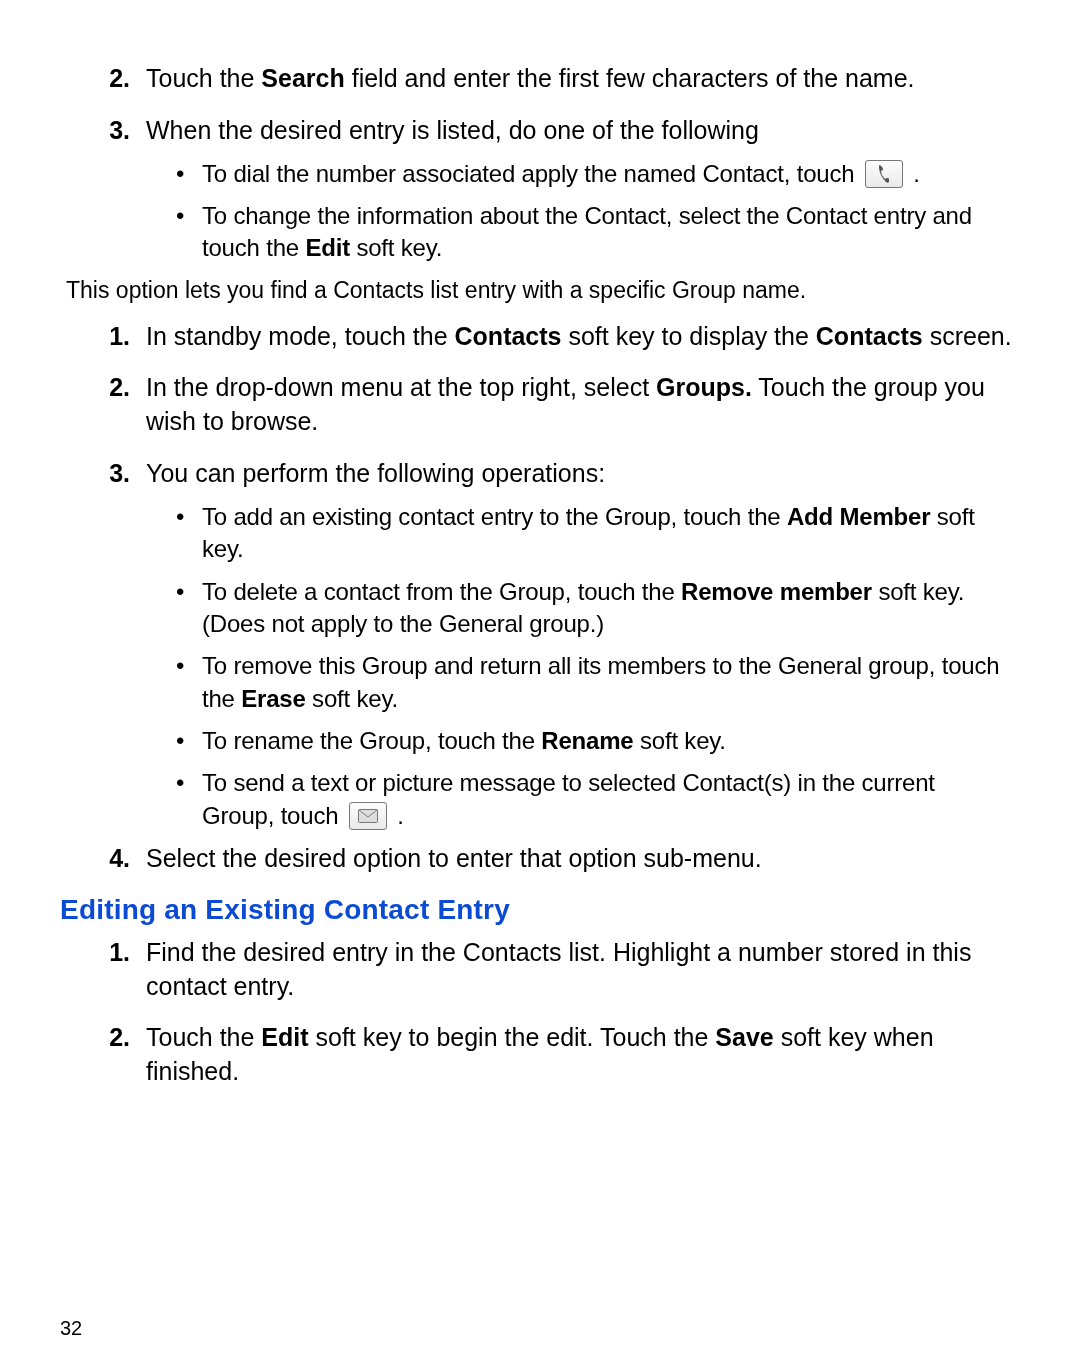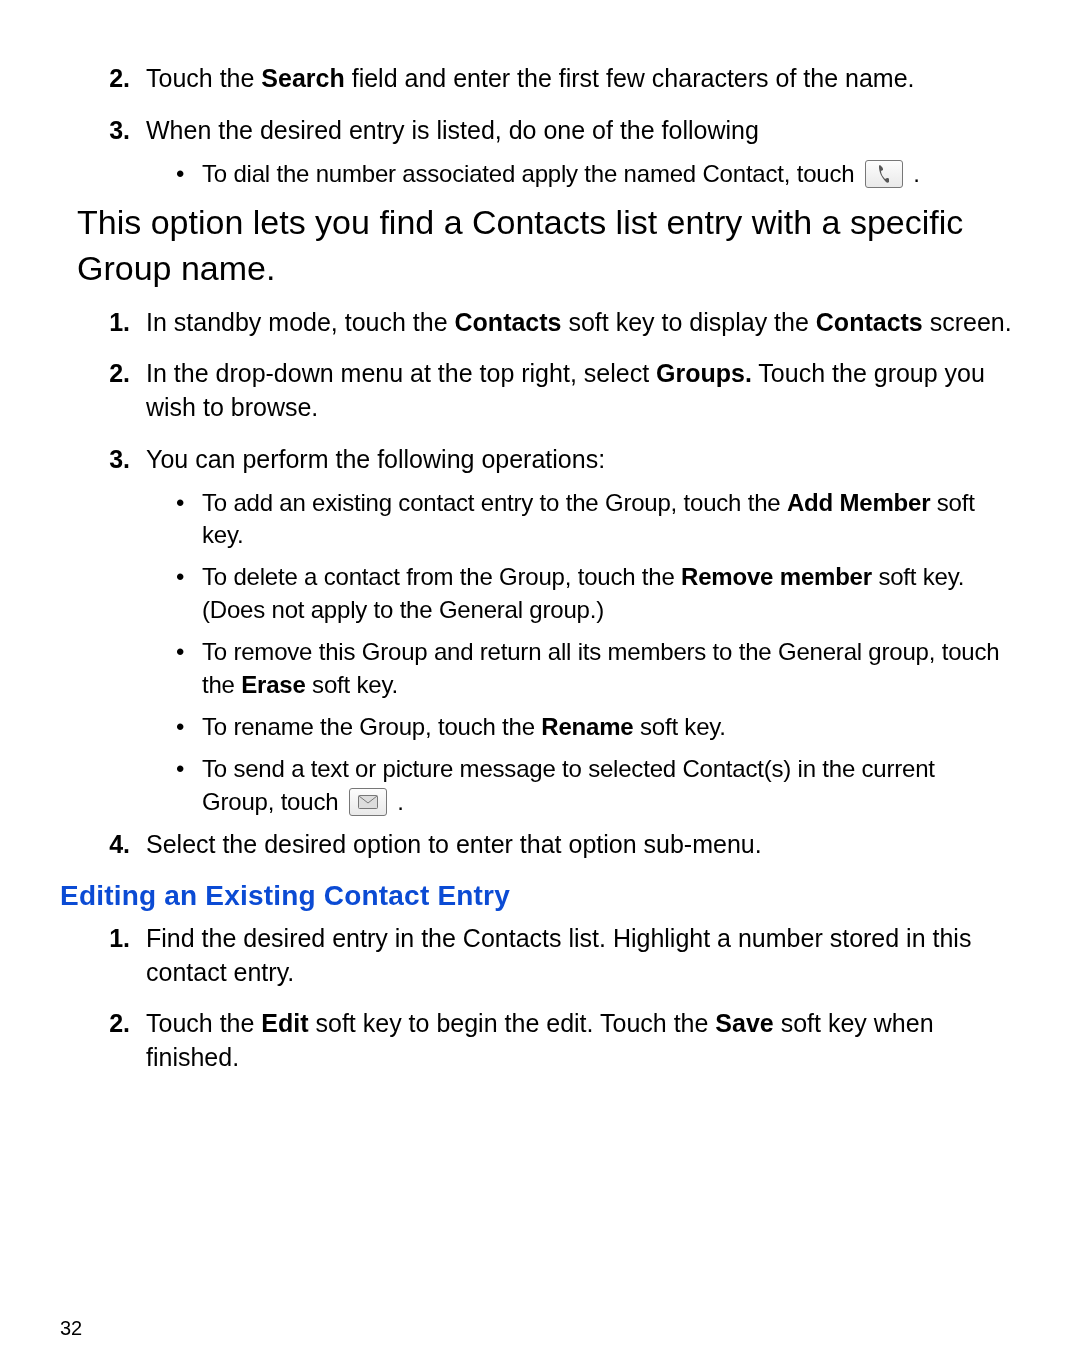--- a/index.html
+++ b/index.html
@@ -83,23 +83,23 @@
   
   .h3 {
     color: #0b4bd4;
     font-weight: 700;
     font-family: Arial, Helvetica, sans-serif;
     letter-spacing: 0.2px;
   }
   .h3.small { font-size: 20px; margin: 6px 0 8px 0; }
   .h3.big { font-size: 28px; margin: 18px 0 10px 0; }
   .para {
-    font-size: 34px;
-    line-height: 1.35;
-    margin: 6px 0 14px 17px;
+    font-size: 23px;
+    line-height: 1.35;
+    margin: 6px 0 14px 6px;
   }
   .page-number {
     position: absolute;
     left: 60px;
     bottom: 28px;
     font-size: 20px;
   }
 </style>
 </head>
 <body>
@@ -120,20 +120,23 @@
 
   <div class="bullets">
     <div class="bullet condensed">
       <span>To dial the number associated apply the named Contact, touch </span>
       <span class="iconbox">
         <svg width="12" height="18" viewBox="0 0 12 18">
             <path d="M2 0 C1 0 1 1 1 2 C1 6 3 12 8 17 C9 18 10 18 11 17 L11 14 C11 13 10 13 9 13 L7 14 C5 12 3 9 3 6 L5 5 C5 4 5 3 4 2 L2 0 Z" fill="#555"></path>
           </svg>
       </span>
       <span>.</span>
+    </div>
+    <div class="bullet condensed">
+      <span>To change the information about the Contact, select the Contact entry and touch the </span><span class="b">Edit</span><span> soft key.</span>
     </div>
   </div>
 
 
   <div class="para">This option lets you find a Contacts list entry with a specific Group name.</div>
 
   <div class="step">
     <div class="step-num">1.</div>
     <div class="step-body">
       <span>In standby mode, touch the </span><span class="b">Contacts</span><span> soft key to display the </span><span class="b">Contacts</span><span> screen.</span>

